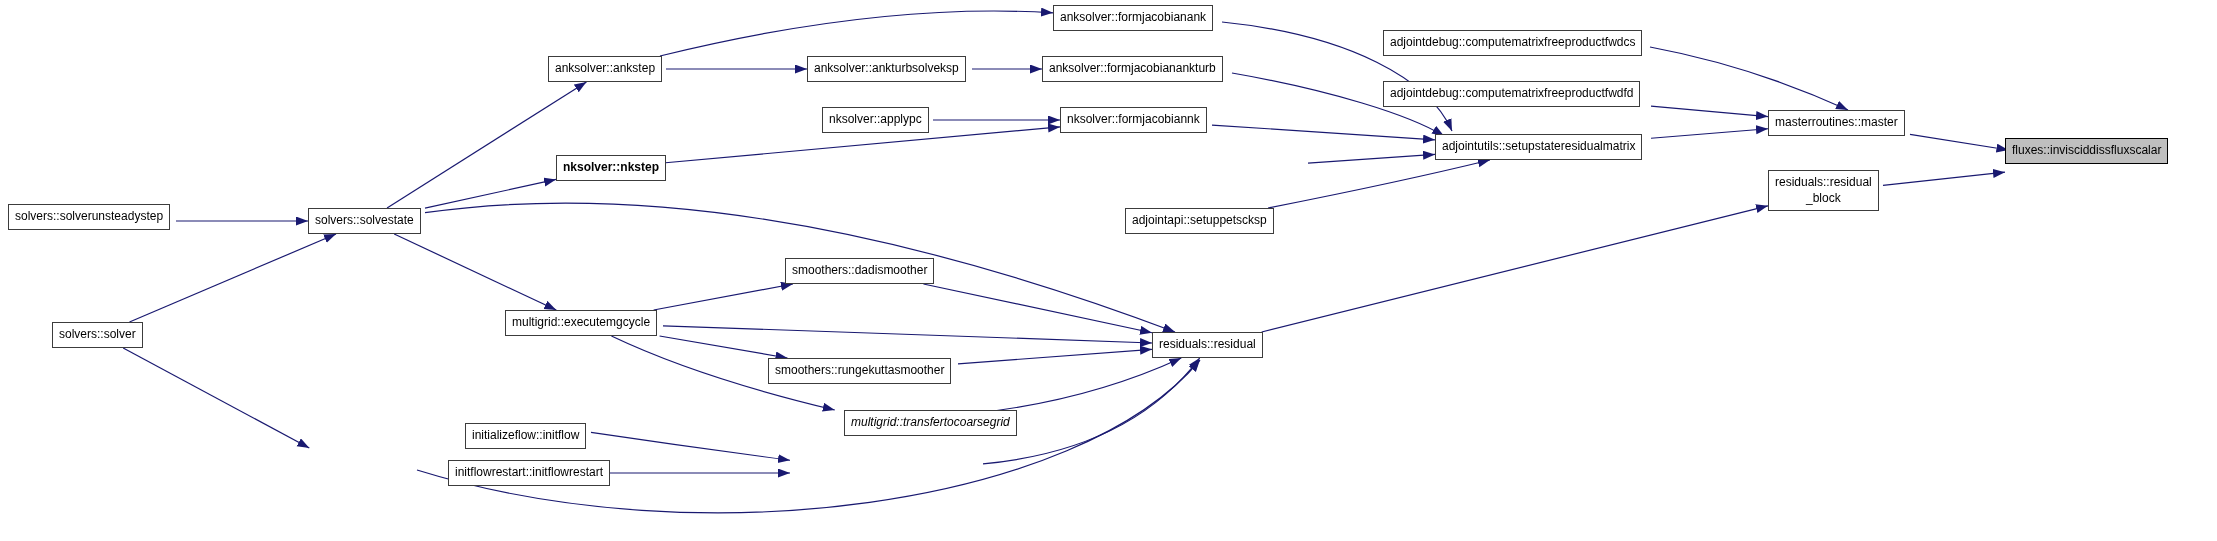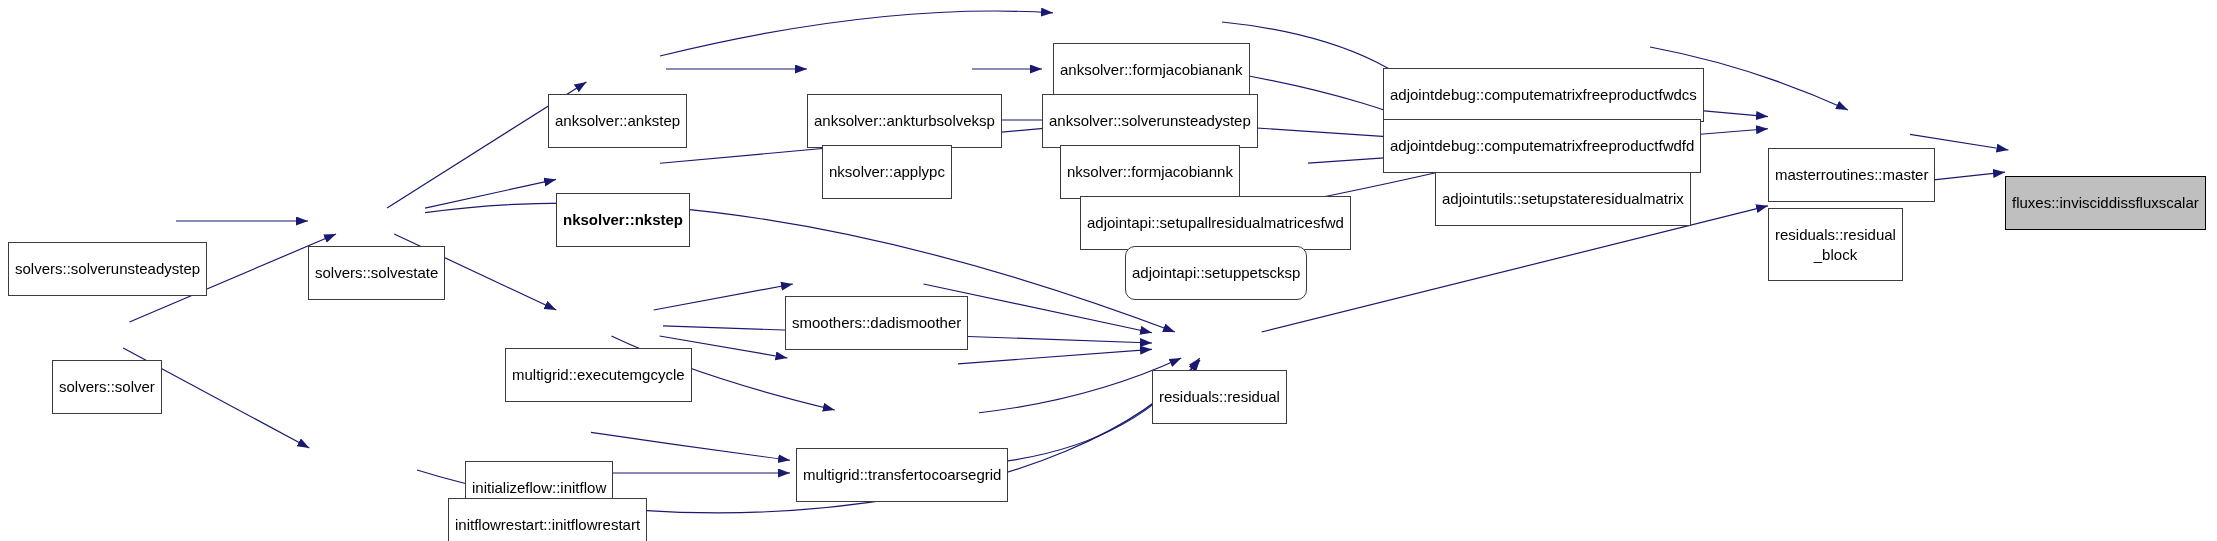--- a/index.html
+++ b/index.html
@@ -10,27 +10,26 @@
     font-family:"Liberation Sans", sans-serif;
     overflow:hidden;
   }
   #edges-svg{position:absolute;left:0;top:0;pointer-events:none;}
   .node{
     position:absolute;
     box-sizing:border-box;
     background:var(--node-fill,#ffffff);
     border:1px solid var(--node-border,#3c3c3c);
     color:var(--text,#000000);
-    font-size:15px;
+    font-size:12px;
     line-height:1.3;
-    padding:16px 6px;
+    padding:4px 6px;
     white-space:pre;
     text-align:center;
     cursor:pointer;
-    margin-top:38px;
   }
   .node.highlighted{
     background:var(--highlight-fill,#bfbfbf);
     border-color:#000000;
     cursor:default;
   }
   .edge{fill:none;stroke:var(--edge,#191970);stroke-width:1.2;}
 </style>
 </head>
 <body>
@@ -84,26 +83,26 @@
     <div class="node" style="left: 52px; top: 322px;"><span>solvers::solver</span></div>
     <div class="node" style="left: 308px; top: 208px; text-align: right;"><span>solvers::solvestate</span></div>
     <div class="node" style="left: 548px; top: 56px;"><span>anksolver::ankstep</span></div>
     <div class="node" style="left: 556px; top: 155px; font-weight: bold;"><span>nksolver::nkstep</span></div>
     <div class="node" style="left: 505px; top: 310px;"><span>multigrid::executemgcycle</span></div>
     <div class="node" style="left: 465px; top: 423px;"><span>initializeflow::initflow</span></div>
     <div class="node" style="left: 448px; top: 460px;"><span>initflowrestart::initflowrestart</span></div>
     <div class="node" style="left: 807px; top: 56px;"><span>anksolver::ankturbsolveksp</span></div>
     <div class="node" style="left: 822px; top: 107px;"><span>nksolver::applypc</span></div>
     <div class="node" style="left: 785px; top: 258px;"><span>smoothers::dadismoother</span></div>
-    <div class="node" style="left: 796px; top: 410px;"><span>multigrid::transfertocoarsegrid</span></div>
+    <div class="node" style="left: 768px; top: 358px;"><span>smoothers::rungekuttasmoother</span></div>
+    <div class="node" style="left: 844px; top: 410px; font-style: italic;"><span>multigrid::transfertocoarsegrid</span></div>
     <div class="node" style="left: 1053px; top: 5px;"><span>anksolver::formjacobianank</span></div>
-    <div class="node" style="left: 1042px; top: 56px;"><span>anksolver::solverunsteadystep</span></div>
+    <div class="node" style="left: 1042px; top: 56px;"><span>anksolver::formjacobianankturb</span></div>
     <div class="node" style="left: 1060px; top: 107px;"><span>nksolver::formjacobiannk</span></div>
-    <div class="node" style="left: 1080px; top: 158px;"><span>adjointapi::setupallresidualmatricesfwd</span></div>
-    <div class="node" style="left: 1125px; top: 208px; border-radius: 10px;"><span>adjointapi::setuppetscksp</span></div>
+    <div class="node" style="left: 1125px; top: 208px;"><span>adjointapi::setuppetscksp</span></div>
     <div class="node" style="left: 1152px; top: 332px;"><span>residuals::residual</span></div>
     <div class="node" style="left: 1383px; top: 30px;"><span>adjointdebug::computematrixfreeproductfwdcs</span></div>
     <div class="node" style="left: 1435px; top: 134px;"><span>adjointutils::setupstateresidualmatrix</span></div>
     <div class="node" style="left: 1383px; top: 81px;"><span>adjointdebug::computematrixfreeproductfwdfd</span></div>
     <div class="node" style="left: 1768px; top: 110px;"><span>masterroutines::master</span></div>
     <div class="node" style="left: 1768px; top: 170px;"><span>residuals::residual
 _block</span></div>
     <div class="node highlighted" style="left: 2005px; top: 138px;"><span>fluxes::invisciddissfluxscalar</span></div>
   </div>
 

